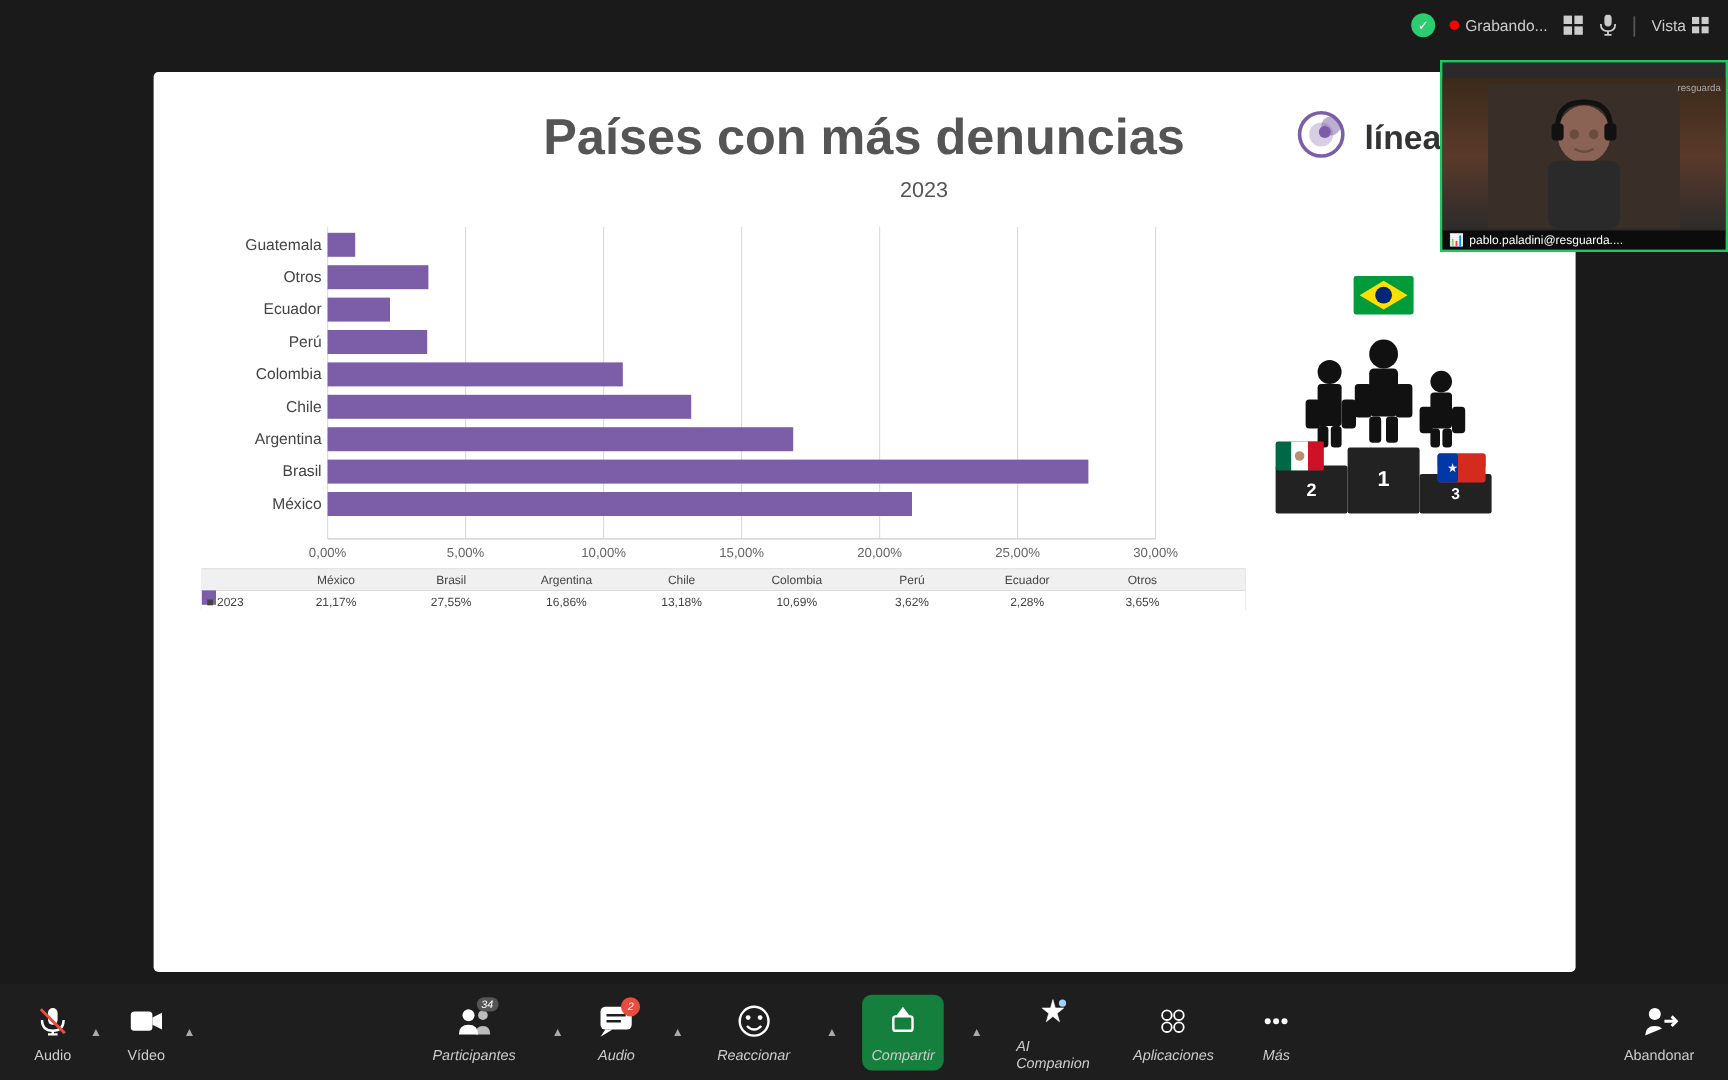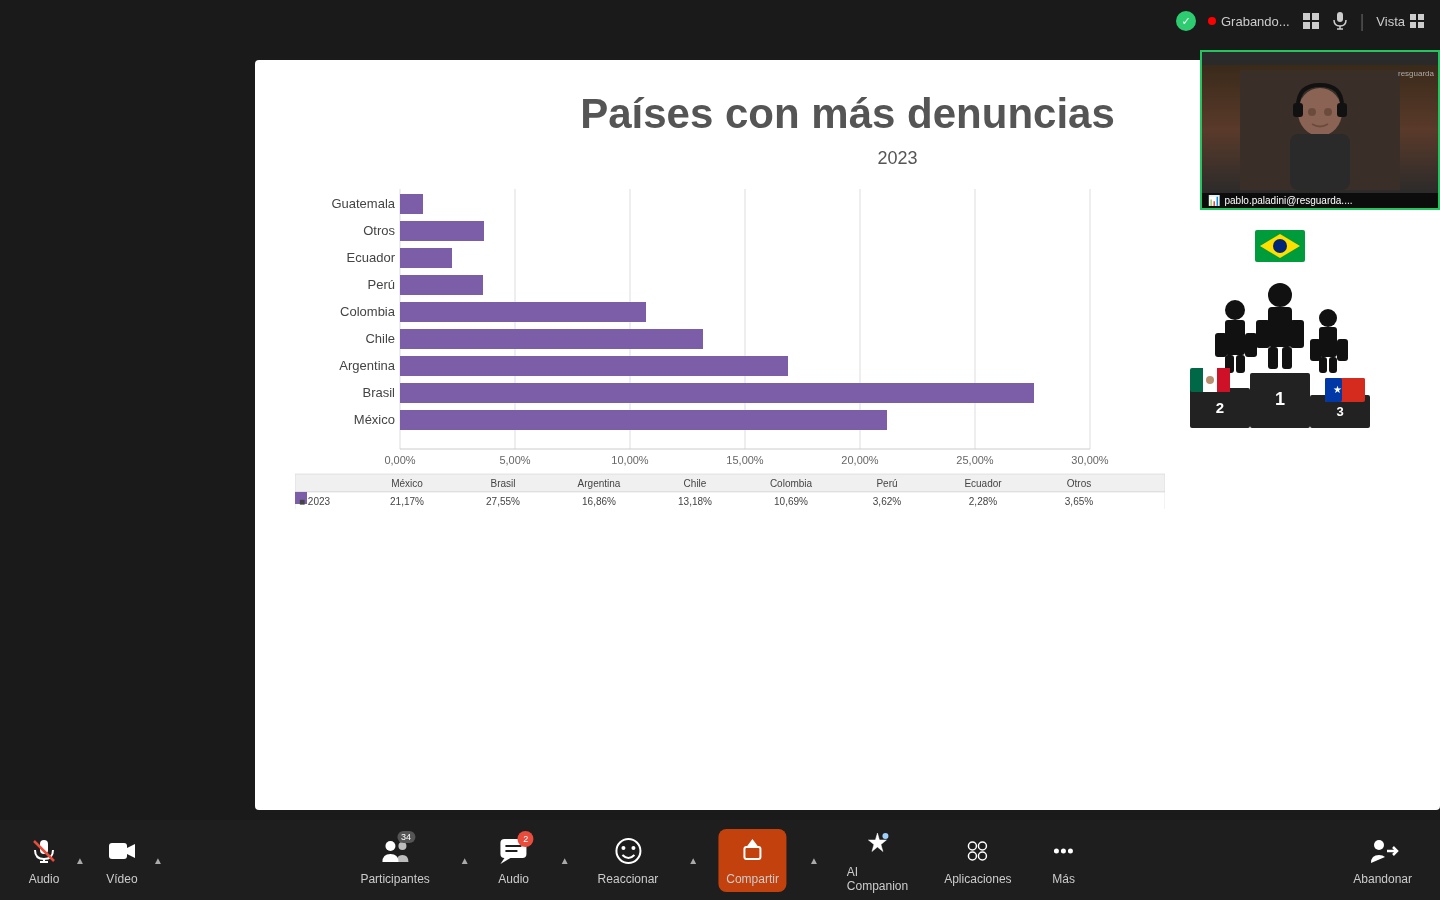--- a/index.html
+++ b/index.html
@@ -67,21 +67,21 @@
 
     
     #slide {
       position: absolute;
       left: 0;
       top: 0;
       bottom: 0;
       right: 0;
       display: flex;
       align-items: center;
-      justify-content: flex-end;
+      justify-content: center;
     }
     #slide-inner {
       width: 1185px;
       height: 750px;
       background: white;
       border-radius: 4px;
       position: relative;
       padding: 30px 40px;
     }
 
@@ -192,20 +192,21 @@
       align-items: center;
       gap: 5px;
     }
     .toolbar-center {
       display: flex;
       align-items: center;
       gap: 20px;
       position: absolute;
       left: 50%;
       transform: translateX(-50%);
+      font-style: italic;
     }
     .toolbar-right {
       display: flex;
       align-items: center;
     }
     .toolbar-btn {
       display: flex;
       flex-direction: column;
       align-items: center;
       gap: 5px;
@@ -546,21 +547,21 @@
           <circle cx="14" cy="14" r="12" stroke="white" stroke-width="2"></circle>
           <circle cx="9" cy="11" r="2" fill="white"></circle>
           <circle cx="19" cy="11" r="2" fill="white"></circle>
           <path d="M8 18 Q14 24 20 18" stroke="white" stroke-width="2" fill="none"></path>
         </svg>
       </div>
       <span class="btn-label">Reaccionar</span>
     </div>
     <span class="chevron-up">▲</span>
 
-    <div class="toolbar-btn" style="background: #c2410c; border-radius:8px;">
+    <div class="toolbar-btn" style="background: #15803d; border-radius:8px;">
       <div class="icon-wrap">
         <svg width="28" height="28" viewBox="0 0 28 28" fill="white">
           <rect x="6" y="10" width="16" height="12" rx="2" stroke="white" stroke-width="2" fill="none"></rect>
           <polygon points="14,2 8,10 20,10" fill="white"></polygon>
         </svg>
       </div>
       <span class="btn-label">Compartir</span>
     </div>
     <span class="chevron-up">▲</span>
 

